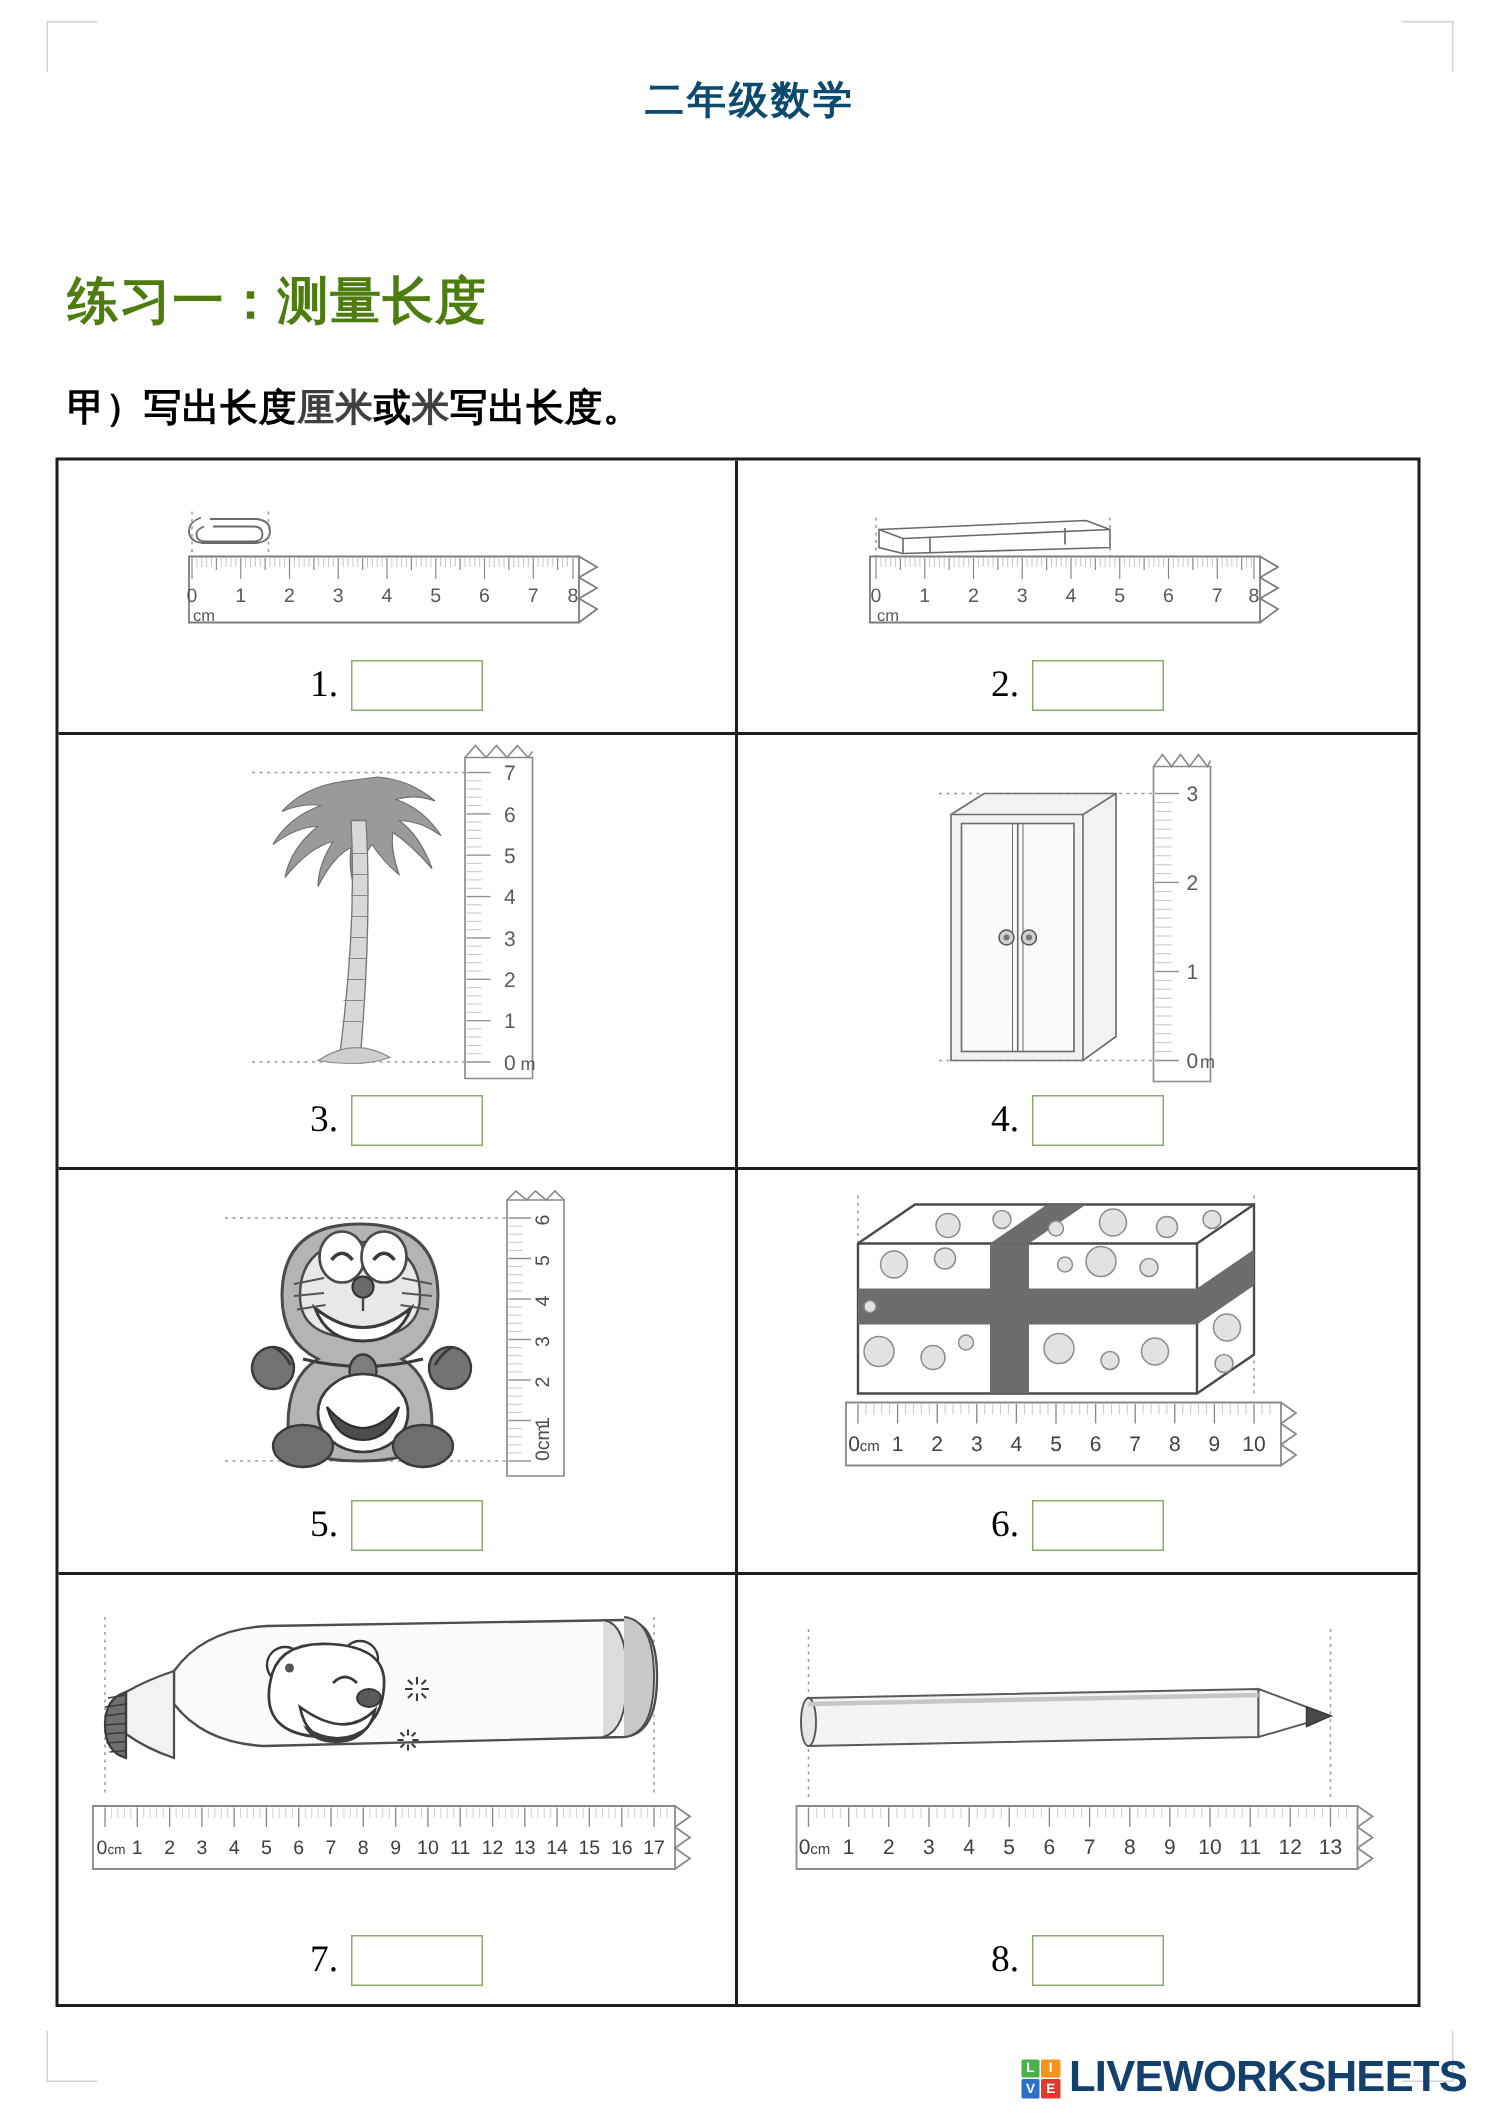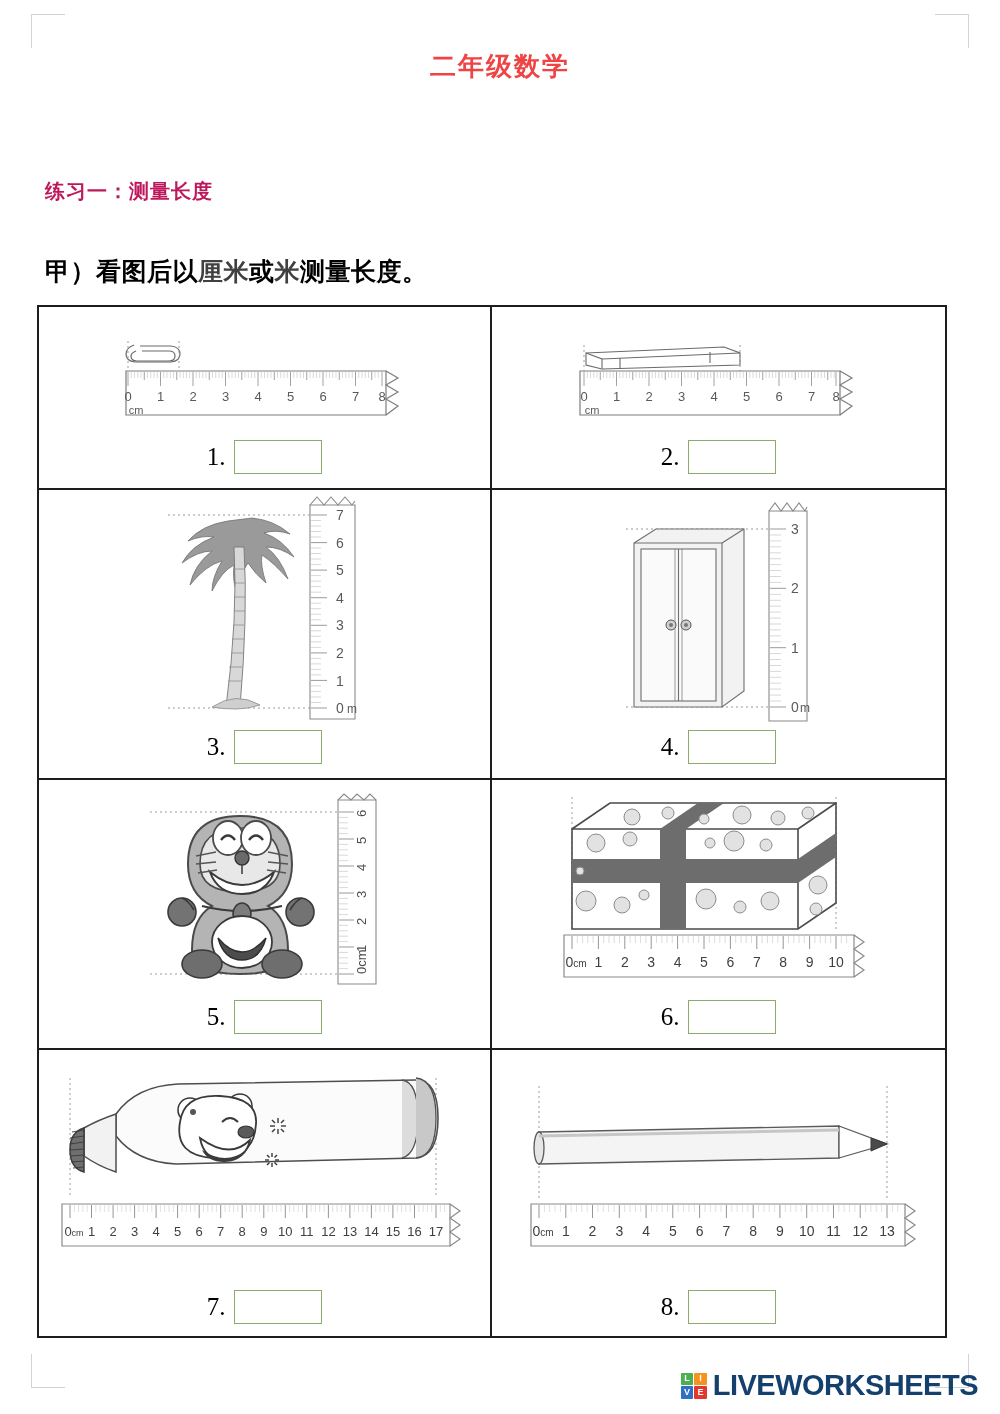--- a/index.html
+++ b/index.html
@@ -22,29 +22,29 @@
   .crop.br { right: 31px; bottom: 26px; border-right: 1.5px solid #d3d3d3; border-bottom: 1.5px solid #d3d3d3; }
 
   
   .title-wrap { text-align: center; padding-top: 46px; }
   .title-line {
     font-family: "Liberation Serif", "DejaVu Serif", serif;
     font-weight: bold;
     font-size: 26px;
     letter-spacing: 2px;
     line-height: 42px;
-    color: #ef4444;
+    color: #0c4a6e;
   }
 
   .ex-title {
     position: absolute;
     left: 45px; top: 178px;
-    font-size: 20px;
+    font-size: 34px;
     font-weight: bold;
-    color: #be185d;
+    color: #4d7c0f;
     letter-spacing: 1px;
   }
 
   .instr {
     position: absolute;
     left: 45px; top: 255px;
     font-size: 25px;
     font-weight: bold;
     color: #000;
     letter-spacing: 0.5px;
@@ -142,21 +142,21 @@
 <div class="crop bl"></div>
 <div class="crop br"></div>
 
 <div class="title-wrap">
   <div class="title-line">二年级数学</div>
 </div>
 
 <div class="ex-title">练习一：测量长度</div>
 
 <div class="instr">
-  <span>甲）看图后以</span><span class="blue">厘米</span><span>或</span><span class="blue">米</span><span>测量长度。</span>
+  <span>甲）写出长度</span><span class="blue">厘米</span><span>或</span><span class="blue">米</span><span>写出长度。</span>
 </div>
 
 <div class="grid">
 
   <div class="cell">
     <div class="figure">
       <svg width="330" height="120" viewBox="0 0 330 120" aria-hidden="true">
         <g fill="none" stroke="#6a6a6a" stroke-width="1.2">
           <path d="M34 30 q-8 3 -8 9 q0 7 9 8 l36 0 q9 -1 9 -8 q0 -7 -9 -8 l-31 0"></path>
           <path d="M36 36 q-5 2 -5 5 q0 5 6 5 l32 0 q6 0 6 -5 q0 -5 -6 -5 l-27 0"></path>

